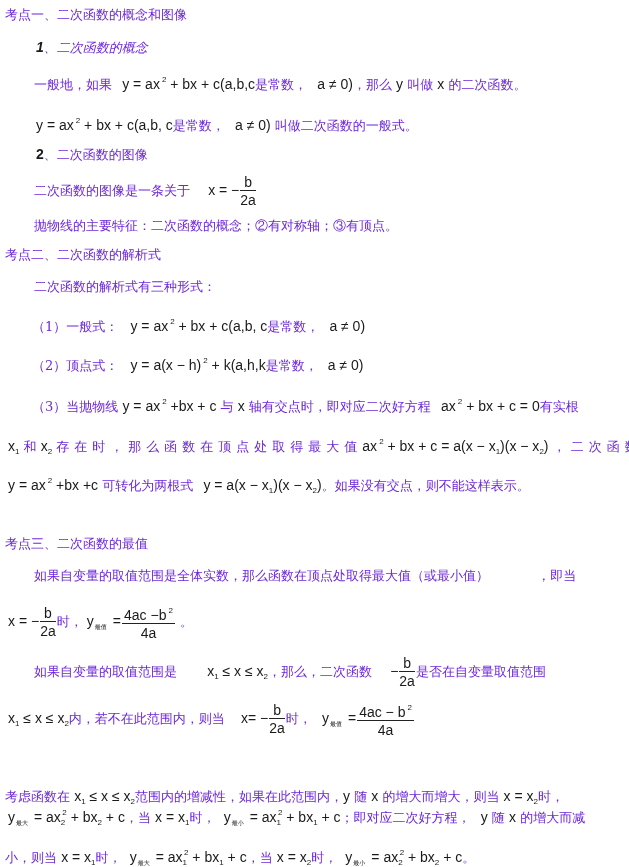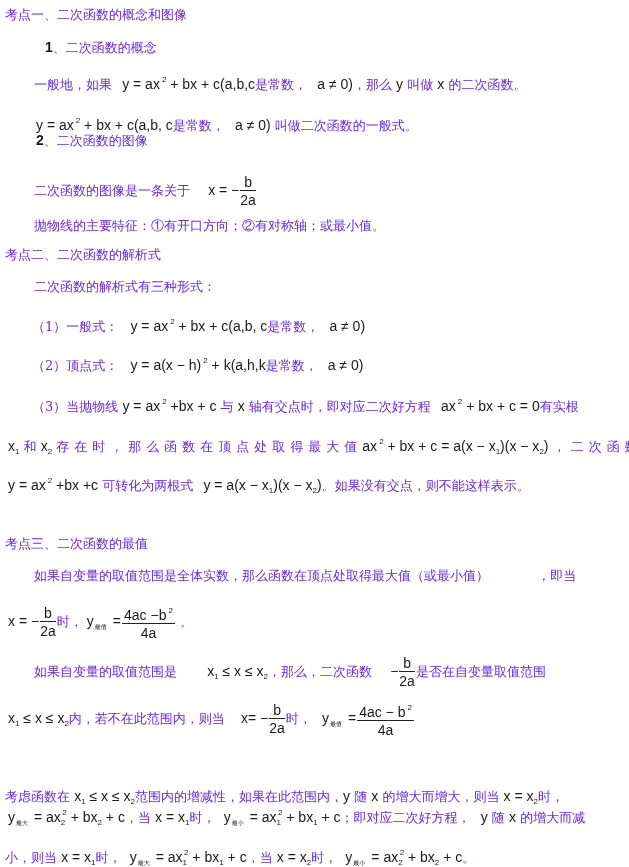--- a/index.html
+++ b/index.html
@@ -15,50 +15,50 @@
   .frac { display: inline-block; vertical-align: middle; text-align: center; margin: 0 1px; }
   .frac .num { display: block; padding: 0 2px; line-height: 16px; border-bottom: 1px solid #222; }
   .frac .den { display: block; line-height: 18px; }
   .wide { letter-spacing: 5px; }
 </style>
 </head>
 <body>
 
 <div class="line cn" style="left:5px; top:5px;">考点一、二次函数的概念和图像</div>
 
-<div class="line" style="left:45px; top:37px;">
+<div class="line" style="left:36px; top:37px;font-style:italic;">
   <span class="b">1</span><span class="cn">、二次函数的概念</span>
 </div>
 
 <div class="line" style="left:34px; top:70px;">
   <span class="cn">一般地，如果</span>
   <span class="m" style="margin-left:6px;"><span>y = ax</span><sup>2</sup> <span>+ bx + c(a,b,c</span></span><span class="cn">是常数，</span>
   <span class="m" style="margin-left:6px;">a ≠ 0)</span><span class="cn">，那么</span>
   <span class="m">y</span>
   <span class="cn">叫做</span>
   <span class="m">x</span>
   <span class="cn">的二次函数。</span>
 </div>
 
 <div class="line" style="left:36px; top:111px;">
   <span class="m"><span>y = ax</span><sup>2</sup> <span>+ bx + c(a,b, c</span></span><span class="cn">是常数，</span>
   <span class="m" style="margin-left:6px;">a ≠ 0)</span>
   <span class="cn">叫做二次函数的一般式。</span>
 </div>
 
-<div class="line" style="left:36px; top:130px;">
+<div class="line" style="left:36px; top:144px;">
   <span class="b">2</span><span class="cn">、二次函数的图像</span>
 </div>
 
 <div class="line" style="left:34px; top:172px; line-height:36px;">
   <span class="cn">二次函数的图像是一条关于</span>
   <span class="m" style="margin-left:14px;">x = −</span><span class="frac m"><span class="num">b</span><span class="den">2a</span></span>
 </div>
 
-<div class="line cn" style="left:34px; top:216px;">抛物线的主要特征：①有开口方向；②有对称轴；或最小值。</div>
+<div class="line cn" style="left:34px; top:216px;">抛物线的主要特征：二次函数的概念；②有对称轴；③有顶点。</div>
 
 <div class="line cn" style="left:5px; top:245px;">考点二、二次函数的解析式</div>
 
 <div class="line cn" style="left:34px; top:277px;">二次函数的解析式有三种形式：</div>
 
 <div class="line" style="left:32px; top:312px;">
   <span class="cn">（1）一般式：</span>
   <span class="m" style="margin-left:8px;"><span>y = ax</span><sup>2</sup> <span>+ bx + c(a,b, c</span></span><span class="cn">是常数，</span>
   <span class="m" style="margin-left:6px;">a ≠ 0)</span>
 </div>

